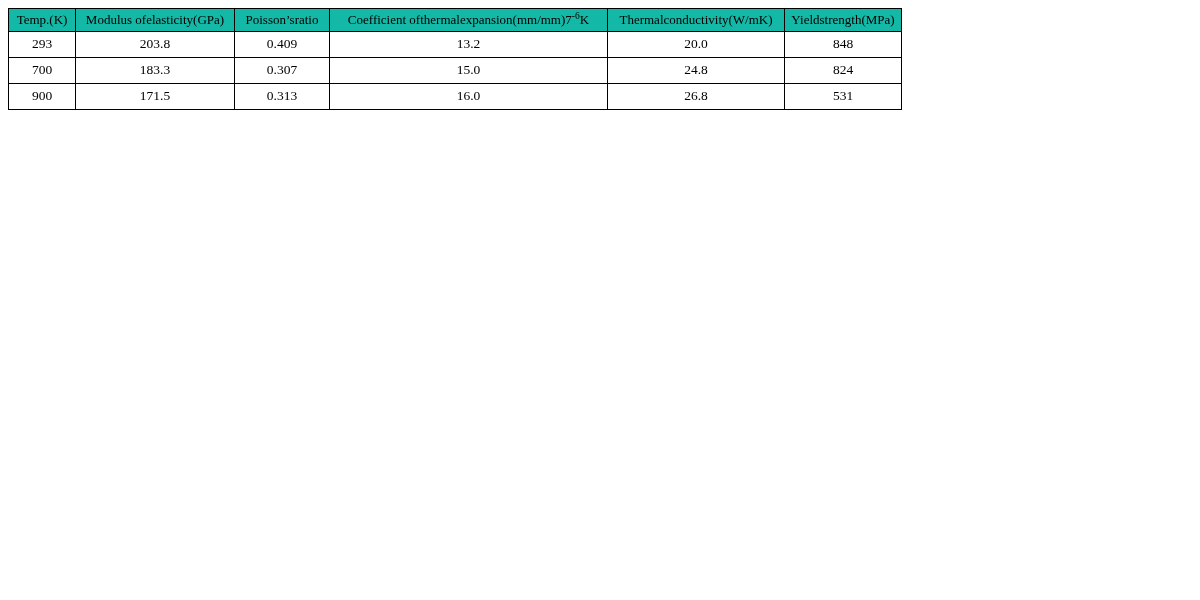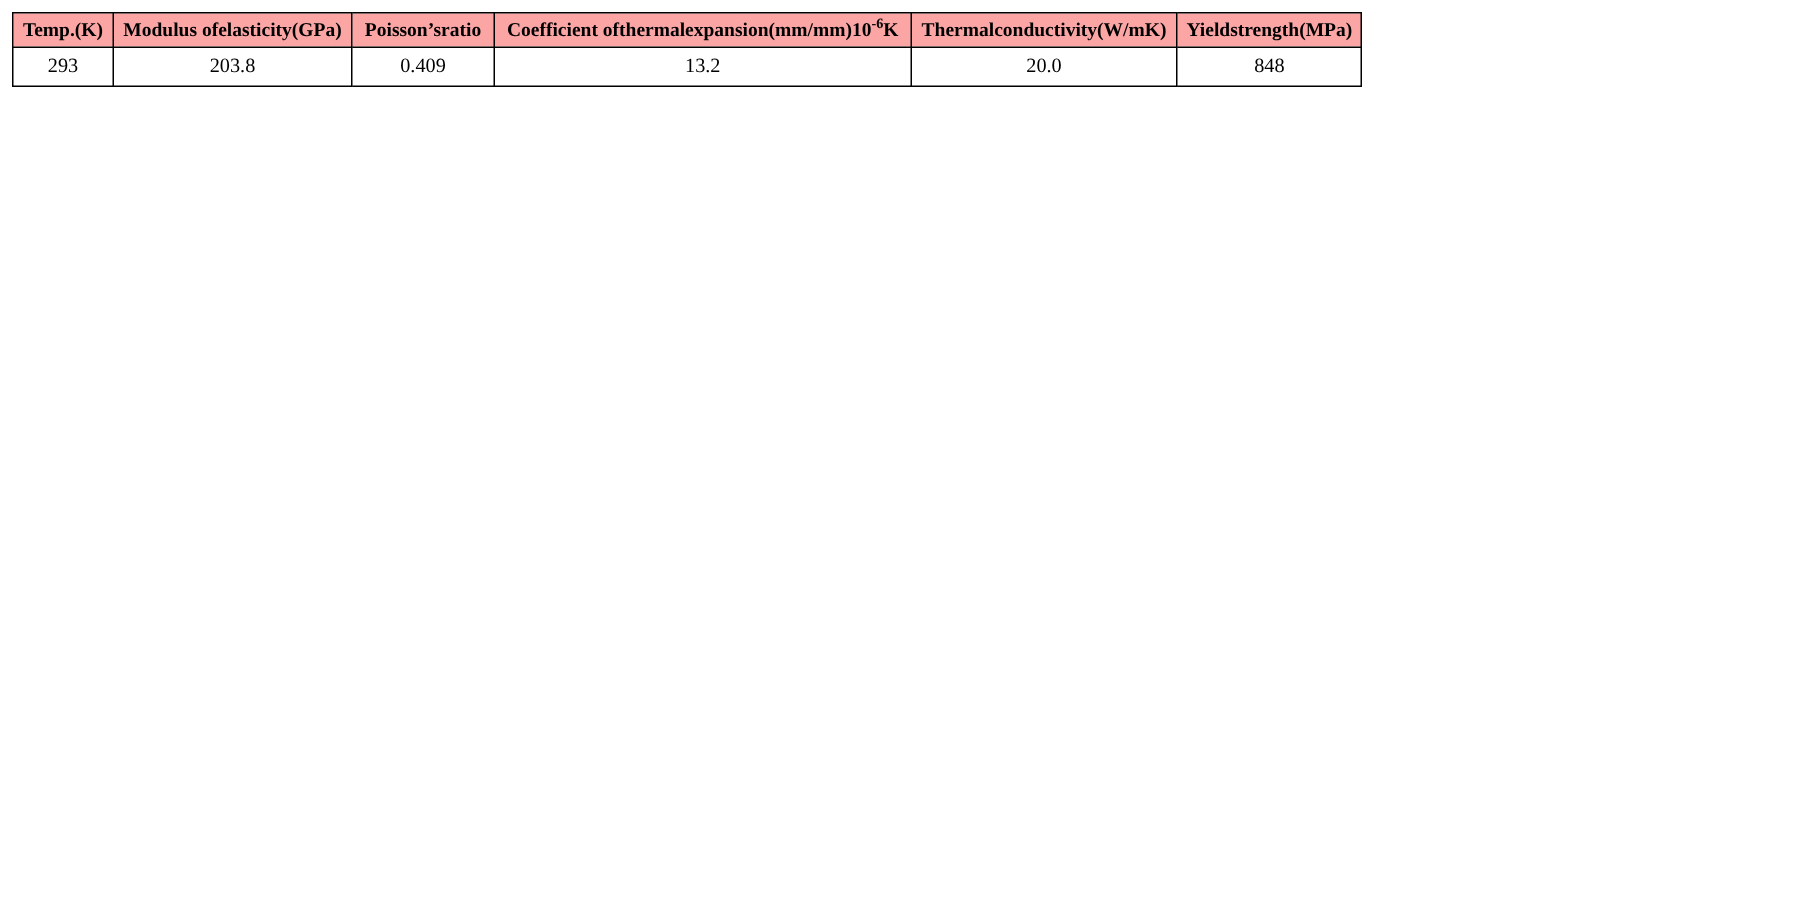--- a/index.html
+++ b/index.html
@@ -29,22 +29,22 @@
     border: 1px solid #000000;
     padding: 2px 6px;
     text-align: center;
     vertical-align: middle;
     white-space: nowrap;
     font-size: 13.5px;
     line-height: 1.35;
     color: #000000;
   }
   table.matprops thead th {
-    background: #fca5a5;
-    font-weight: bold;
+    background: #14b8a6;
+    font-weight: normal;
     font-size: 13px;
     border: 1px solid #000000;
     border-bottom: 1.5px solid #000000;
     margin-left: 28px;
   }
   table.matprops thead tr th:first-child,
   table.matprops tbody tr td:first-child {
     border-left: 1.5px solid #000000;
   }
   table.matprops thead tr th:last-child,
@@ -75,29 +75,45 @@
 </head>
 <body>
 
 <div class="sheet">
   <table class="matprops">
     <thead>
       <tr>
         <th class="col-temp">Temp.(K)</th>
         <th class="col-mod">Modulus ofelasticity(GPa)</th>
         <th class="col-poi">Poisson’sratio</th>
-        <th class="col-cte"><span>Coefficient ofthermalexpansion(mm/mm)10</span><sup>-6</sup><span>K</span></th>
+        <th class="col-cte"><span>Coefficient ofthermalexpansion(mm/mm)7</span><sup>-6</sup><span>K</span></th>
         <th class="col-cond">Thermalconductivity(W/mK)</th>
         <th class="col-yield">Yieldstrength(MPa)</th>
       </tr>
     </thead>
     <tbody>
       <tr>
         <td>293</td>
         <td>203.8</td>
         <td>0.409</td>
         <td>13.2</td>
         <td>20.0</td>
         <td>848</td>
       </tr>
+      <tr>
+        <td>700</td>
+        <td>183.3</td>
+        <td>0.307</td>
+        <td>15.0</td>
+        <td>24.8</td>
+        <td>824</td>
+      </tr>
+      <tr>
+        <td>900</td>
+        <td>171.5</td>
+        <td>0.313</td>
+        <td>16.0</td>
+        <td>26.8</td>
+        <td>531</td>
+      </tr>
     </tbody>
   </table>
 </div>
 
 </body></html>

